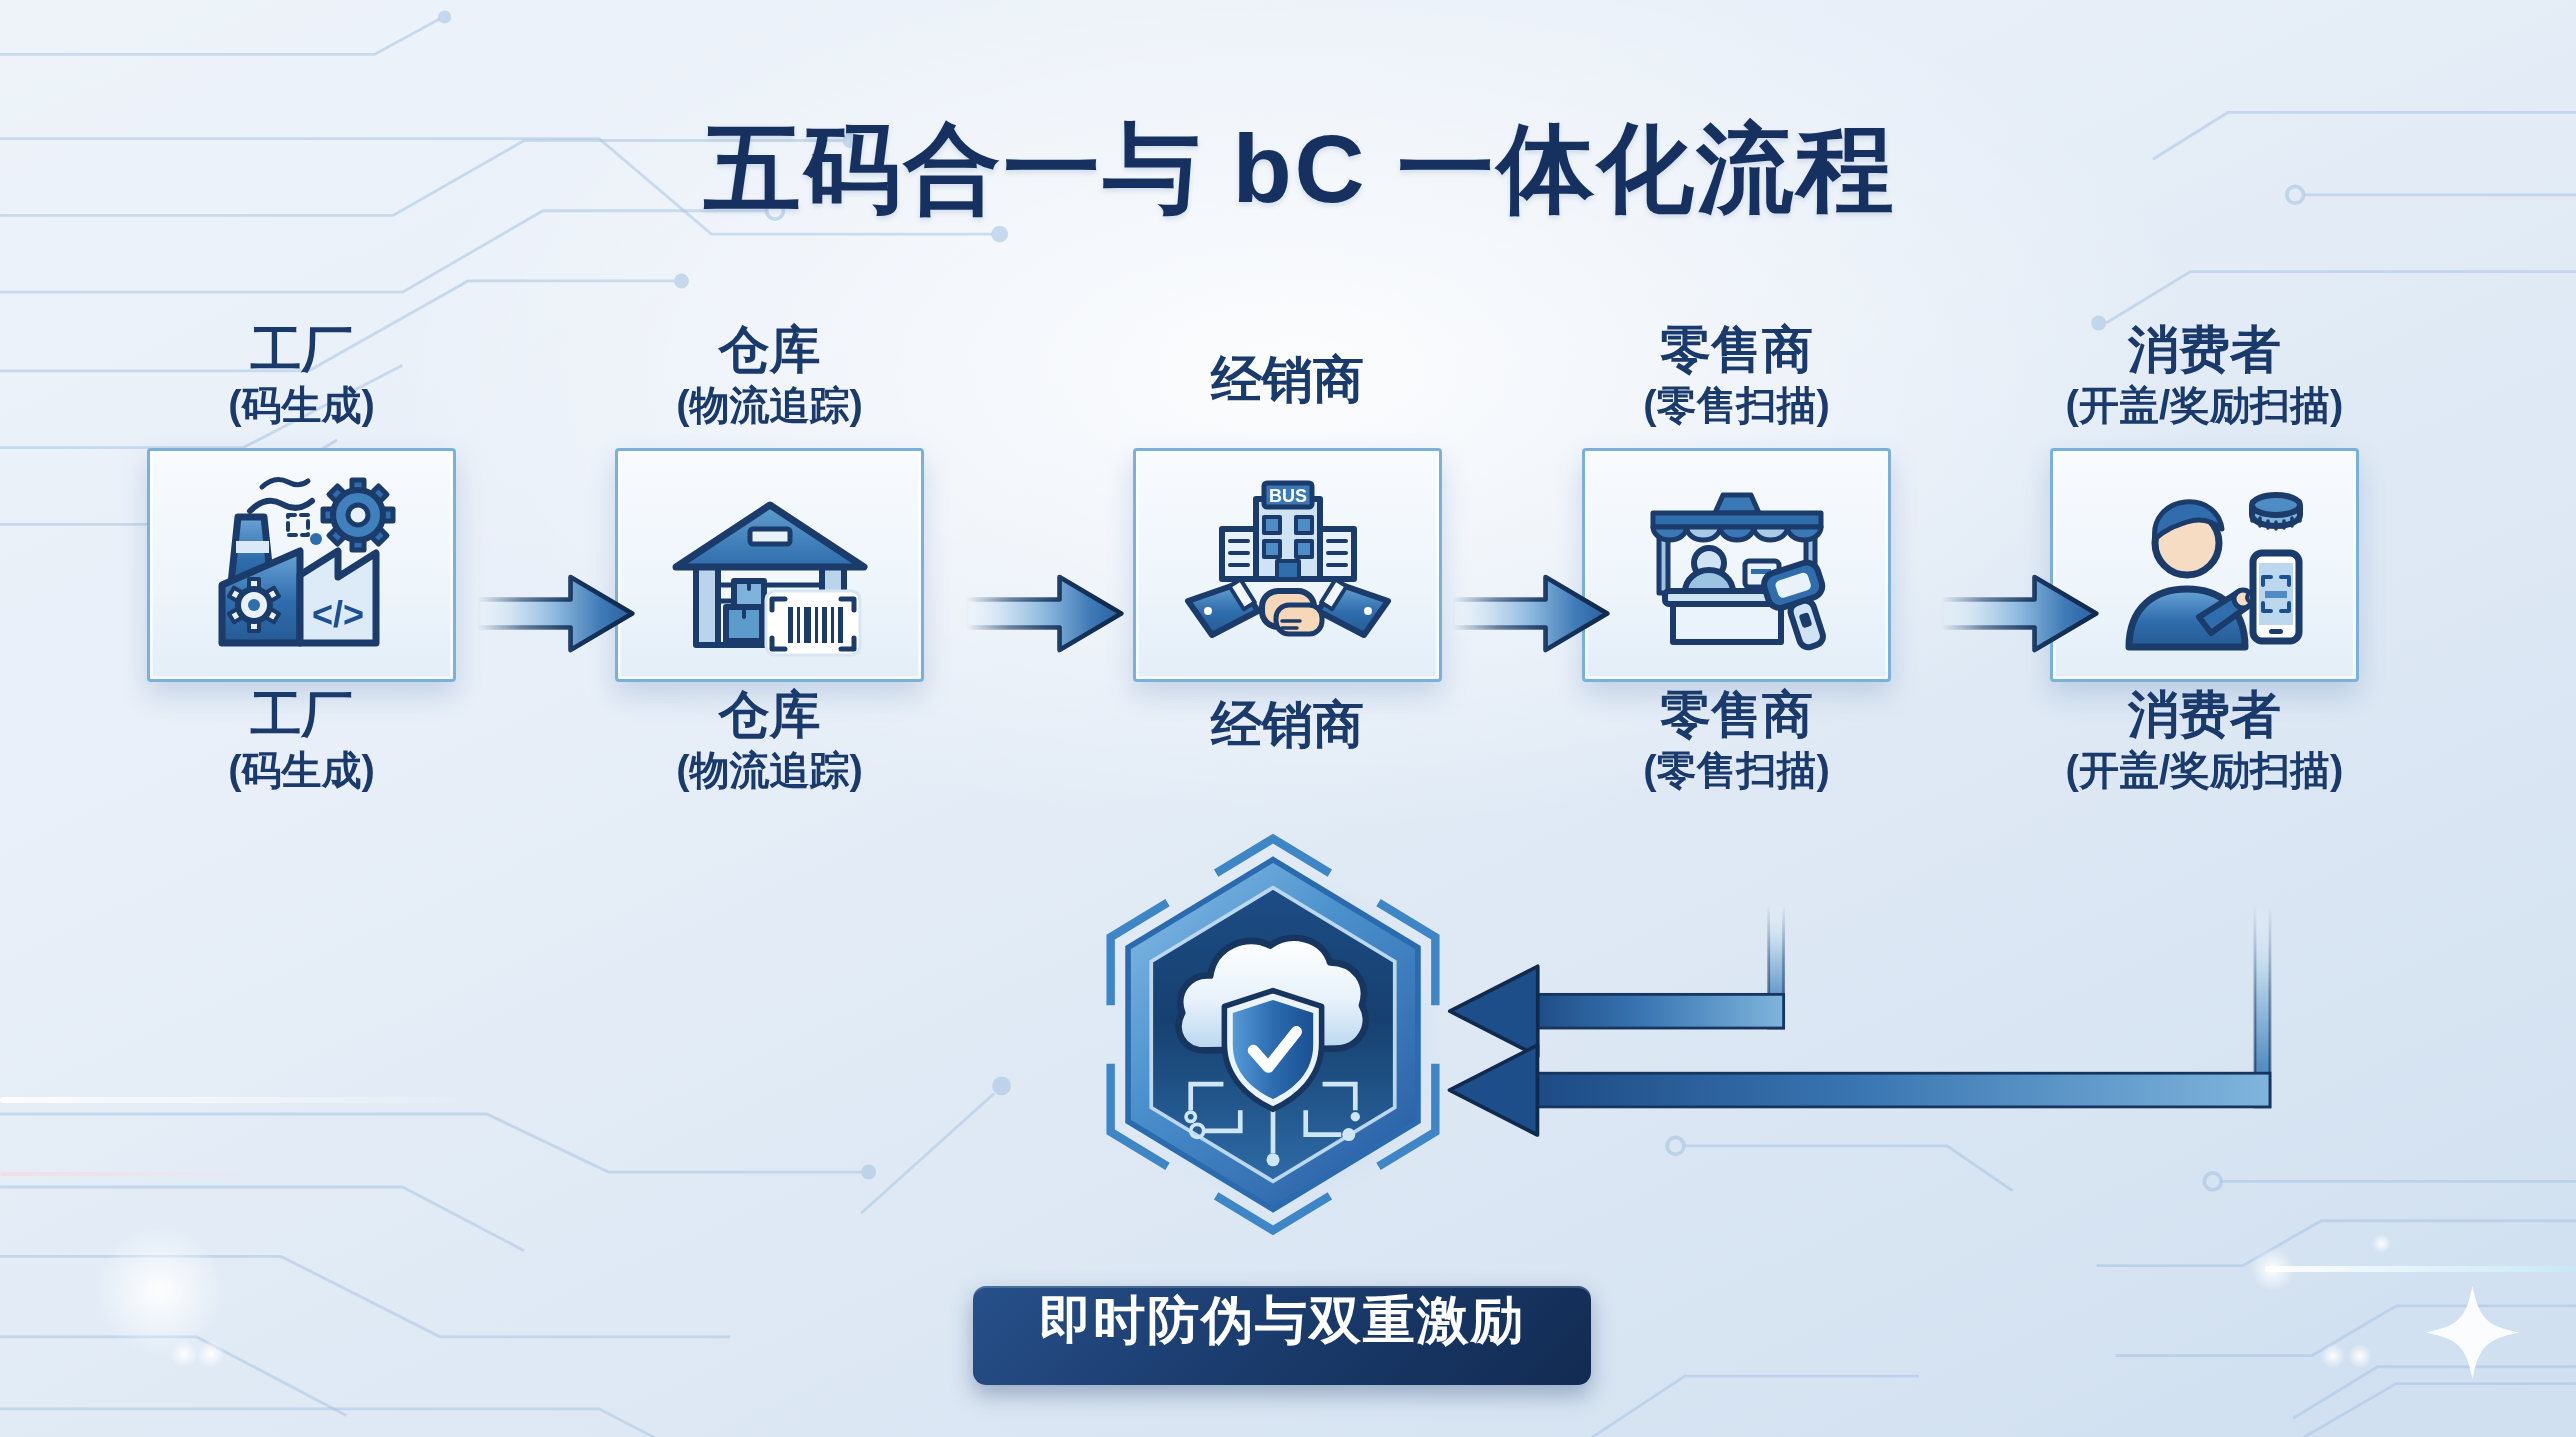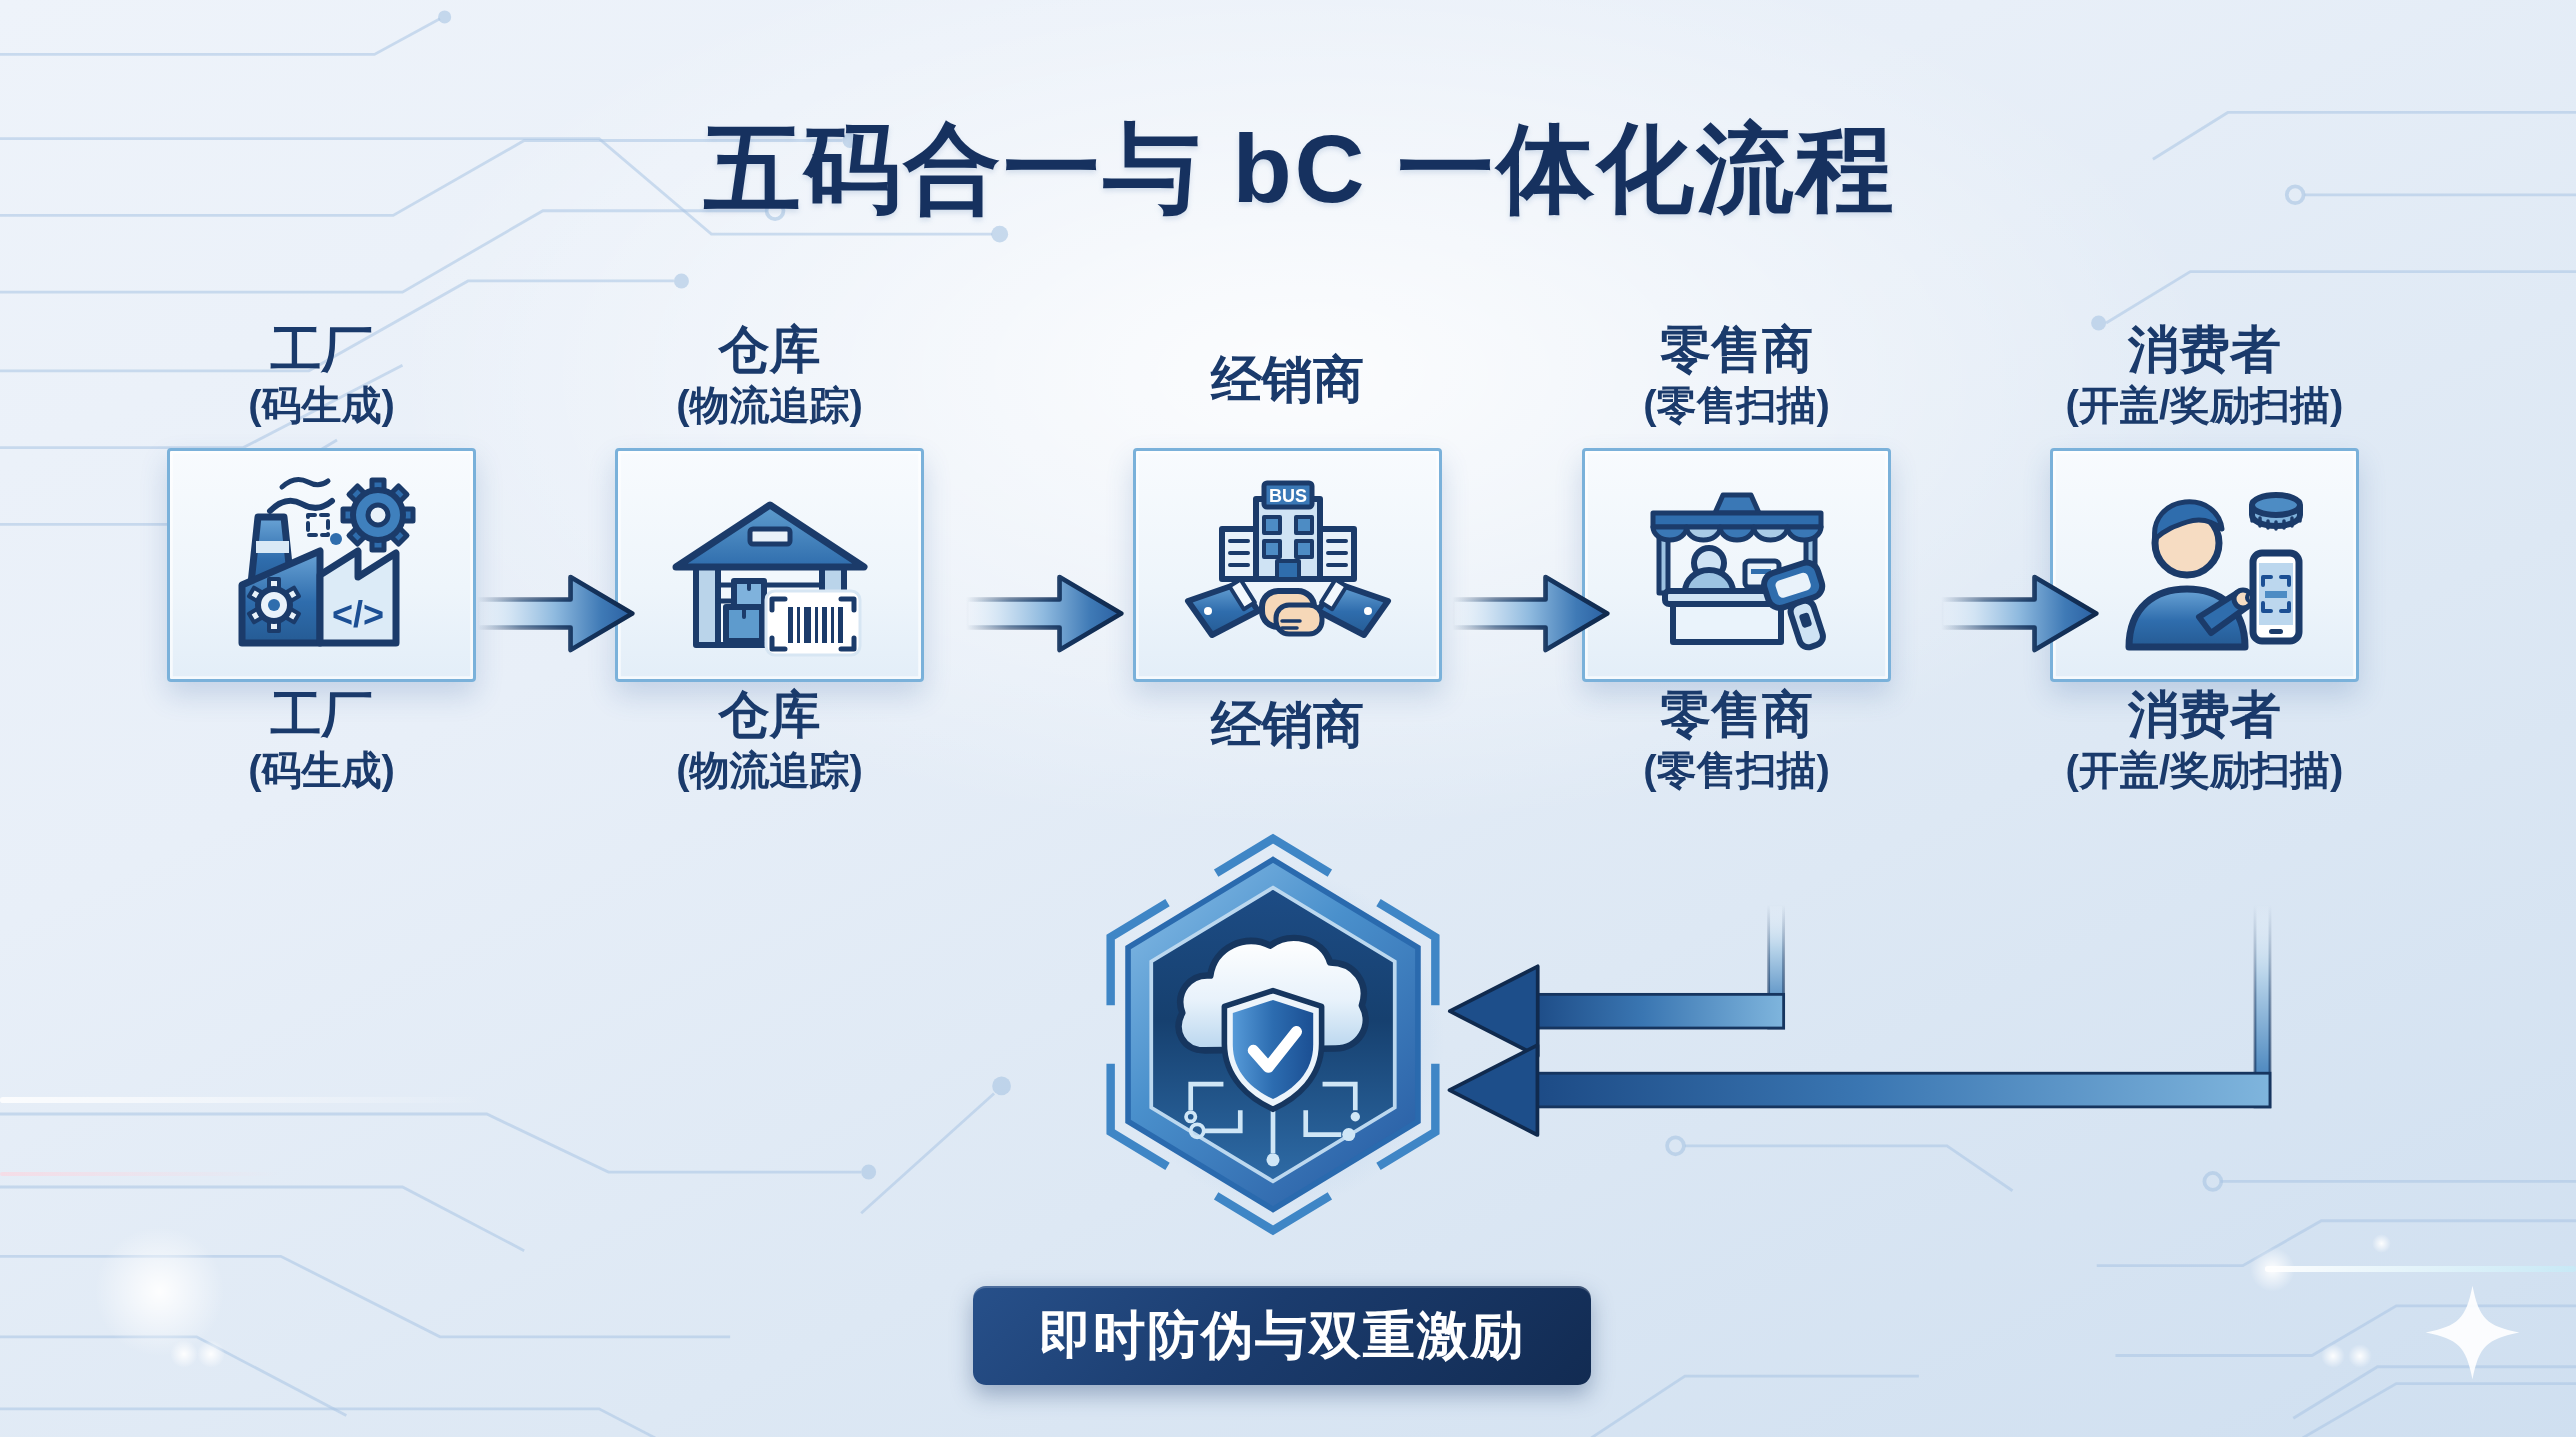--- a/index.html
+++ b/index.html
@@ -40,21 +40,21 @@
   
   .hub-glow{position:absolute;left:1058px;top:805px;width:449px;height:468px;
     background:radial-gradient(closest-side,rgba(110,165,220,0.40),rgba(110,165,220,0) 72%);}
   .hub-label{position:absolute;left:945px;top:1208px;width:674px;text-align:center;
     font-size:54px;font-weight:900;color:#16315f;}
   .badge{
     position:absolute;left:973px;top:1286px;width:618px;height:99px;border-radius:13px;
     background:linear-gradient(135deg,#2b5astatic 0%,#132f58 100%);
     background:linear-gradient(135deg,#27508a 0%,#1b3c6e 45%,#122b52 100%);
     box-shadow:0 9.4px 22.5px rgba(30,60,110,0.35), inset 0 1.9px 0 rgba(255,255,255,0.18);
-    display:flex;align-items:center;justify-content:center;
+    display:flex;justify-content:center;
   }
   .badge span{font-size:52px;font-weight:900;color:#ffffff;letter-spacing:1.9px;}
   
   .glow{position:absolute;border-radius:50%;background:radial-gradient(circle,rgba(255,255,255,0.95) 0%,rgba(255,255,255,0) 70%);}
   .streak{position:absolute;height:5.6px;border-radius:2.8px;}
 </style>
 </head>
 <body>
 
 <div class="canvas">
@@ -174,21 +174,21 @@
   <div class="glow" style="left:2250px;top:1247px;width:45px;height:45px;"></div>
   <div class="glow" style="left:2321px;top:1344px;width:24px;height:24px;"></div>
   <div class="glow" style="left:2348px;top:1344px;width:24px;height:24px;"></div>
   <div class="glow" style="left:2372px;top:1234px;width:19px;height:19px;"></div>
   <svg class="abs" width="103" height="103" style="left:2421px;top:1281px" viewBox="-55 -55 110 110">
     <path d="M0,-50 C7,-15 15,-7 50,0 C15,7 7,15 0,50 C-7,15 -15,7 -50,0 C-15,-7 -7,-15 0,-50 Z" fill="rgba(255,255,255,0.9)"></path>
   </svg>
 
   <div class="title">五码合一与 bC 一体化流程</div>
 
-  <div class="col" style="left:78px">
+  <div class="col" style="left:58px">
     <div class="lbl t1">工厂</div>
     <div class="lbl t2">(码生成)</div>
     <div class="card">
       <svg width="234" height="200" viewBox="0 0 220 200">
         <g stroke="#1b3b6a" stroke-linejoin="round" stroke-linecap="round">
           <path d="M58,46 q16,-16 32,-7 q16,9 30,-3" fill="none" stroke-width="6"></path>
           <path d="M70,22 q13,-12 26,-5 q11,6 20,-1" fill="none" stroke-width="5"></path>
           <polygon points="46,52 72,52 80,128 38,128" fill="url(#gradBlueV)" stroke-width="7"></polygon>
           <rect x="44" y="76" width="33" height="12" fill="#d9e9f6" stroke="none"></rect>
           <rect x="96" y="50" width="20" height="20" fill="none" stroke-width="4" stroke-dasharray="7 6"></rect>

